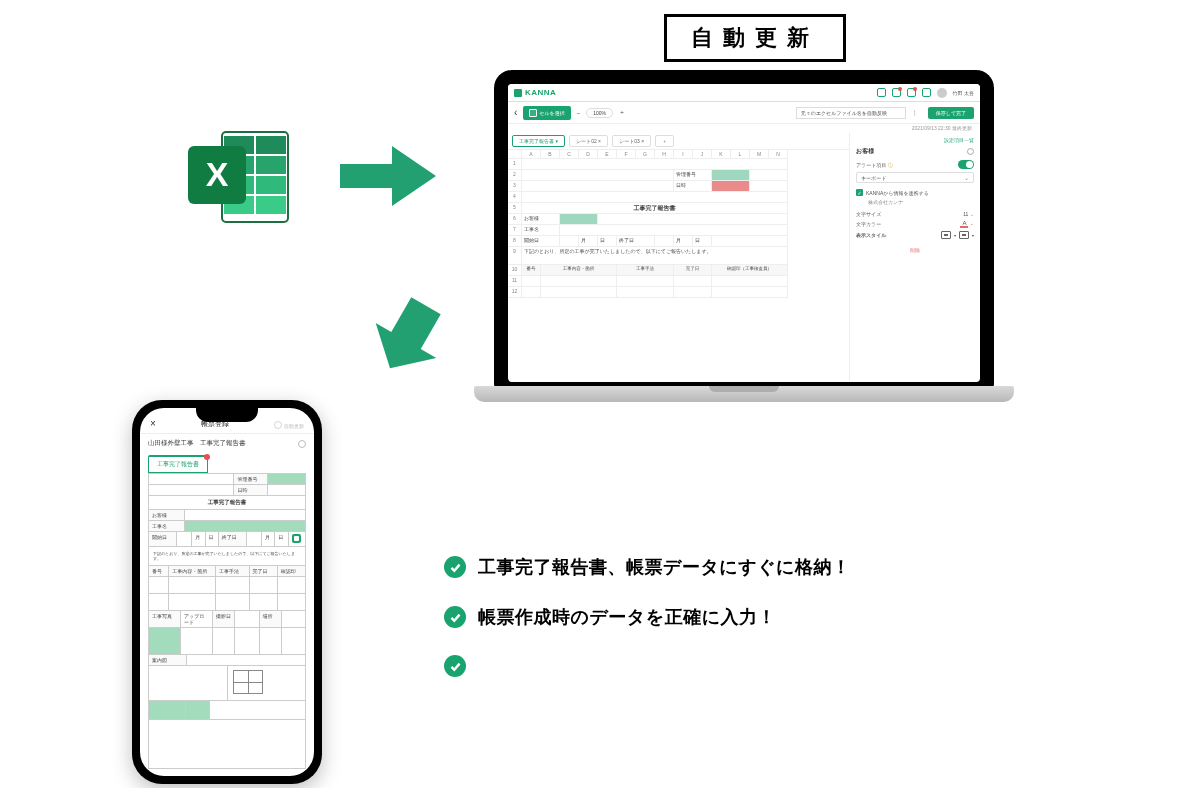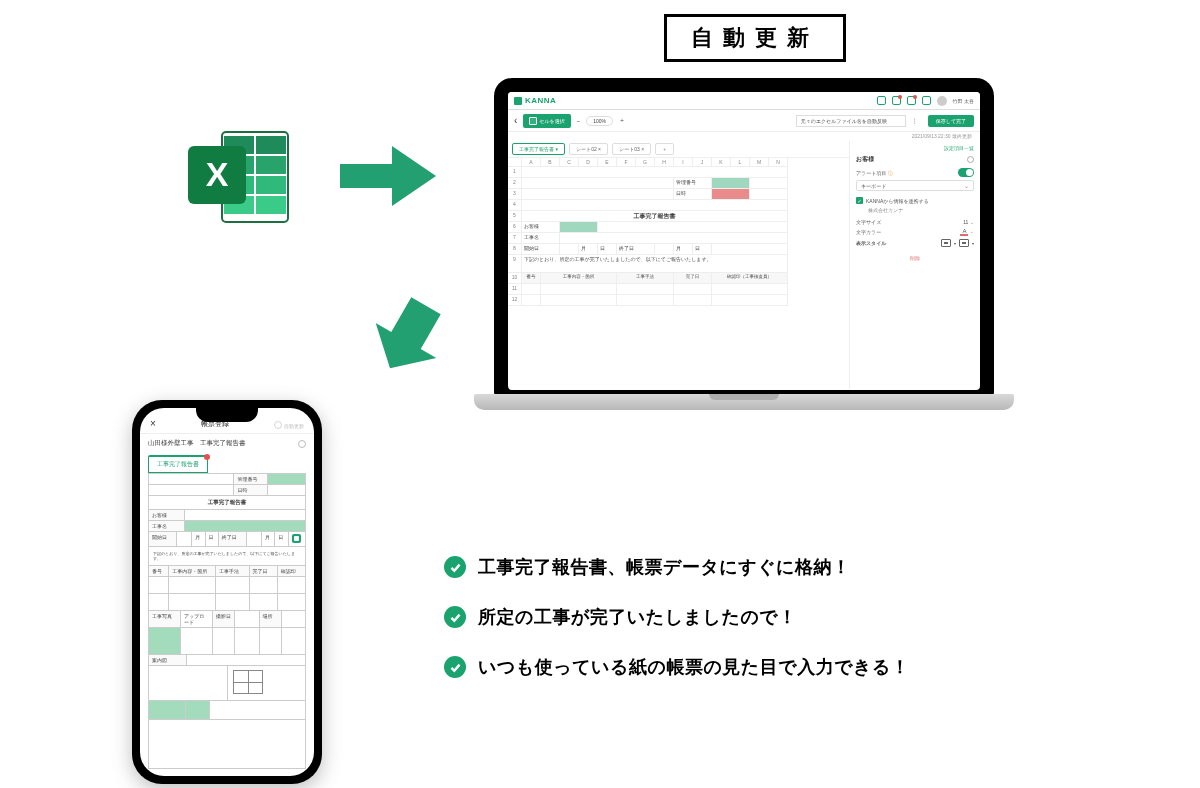--- a/index.html
+++ b/index.html
@@ -9,21 +9,21 @@
   .patent-badge { position: absolute; top: 14px; left: 664px; border: 3px solid #000; padding: 6px 24px; font-size: 22px; font-weight: 700; letter-spacing: 10px; }
 
   
   .excel-icon { position: absolute; top: 128px; left: 188px; width: 104px; height: 98px; }
 
   
   .arrow-right { position: absolute; top: 146px; left: 340px; width: 96px; height: 60px; fill: #22a071; }
   .arrow-down  { position: absolute; top: 292px; left: 372px; width: 72px; height: 90px; fill: #22a071; }
 
   
-  .laptop { position: absolute; top: 78px; left: 474px; width: 540px; height: 362px; }
+  .laptop { position: absolute; top: 70px; left: 474px; width: 540px; height: 362px; }
   .laptop-screen-outer { position: absolute; top: 0; left: 20px; width: 500px; height: 318px; background: #000; border-radius: 18px 18px 4px 4px; padding: 14px 14px 6px 14px; }
   .laptop-screen { width: 100%; height: 100%; background: #fff; border-radius: 4px; overflow: hidden; font-size: 6px; color: #444; }
   .laptop-base { position: absolute; bottom: 30px; left: 0; width: 540px; height: 16px; background: linear-gradient(#d9d9d9,#b8b8b8); border-radius: 2px 2px 10px 10px; }
   .laptop-base::after { content:""; position:absolute; top:0; left:50%; transform:translateX(-50%); width:70px; height:6px; background:#aeaeae; border-radius:0 0 6px 6px; }
 
   
   .kanna-header { height: 18px; background: #fff; border-bottom: 1px solid #ddd; display:flex; align-items:center; padding: 0 6px; }
   .kanna-logo { font-weight: 800; font-size: 8px; color: #1aa36f; letter-spacing: .5px; display:flex; align-items:center; gap:3px;}
   .kanna-logo .sq { width:8px; height:8px; background:#1aa36f; border-radius:1px; }
   .kanna-header-right { margin-left:auto; display:flex; gap:6px; align-items:center; }
@@ -446,23 +446,22 @@
         </svg>
       </div>
     <div class="benefit-text">工事完了報告書、帳票データにすぐに格納！</div>
   </div>
   <div class="benefit">
     <div class="check-circle">
         <svg viewBox="0 0 16 16">
           <polyline points="3,8.5 6.5,12 13,4.5"></polyline>
         </svg>
       </div>
-    <div class="benefit-text">所定の工事が完了いたしましたので！</div>
+    <div class="benefit-text">帳票作成時のデータを正確に入力！</div>
   </div>
   <div class="benefit">
     <div class="check-circle">
         <svg viewBox="0 0 16 16">
           <polyline points="3,8.5 6.5,12 13,4.5"></polyline>
         </svg>
       </div>
-    <div class="benefit-text">いつも使っている紙の帳票の見た目で入力できる！</div>
   </div>
 </div>
 
 </body></html>

